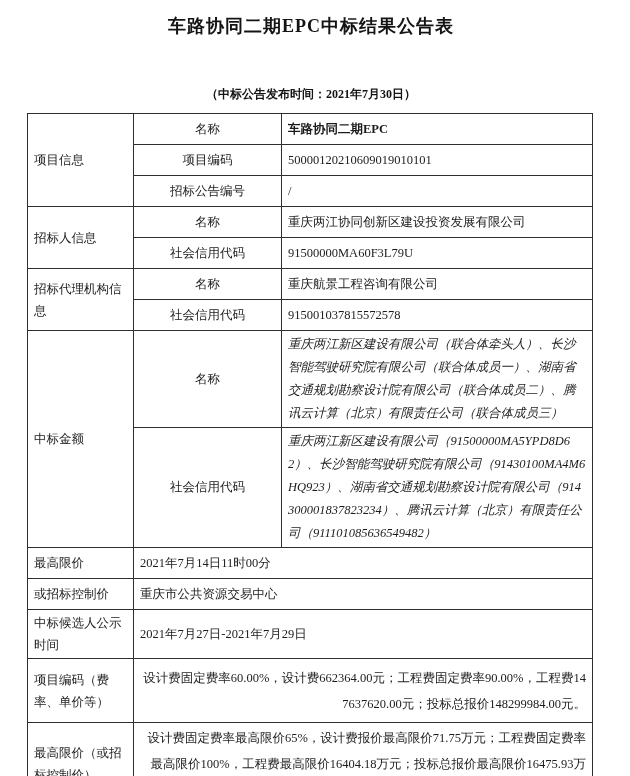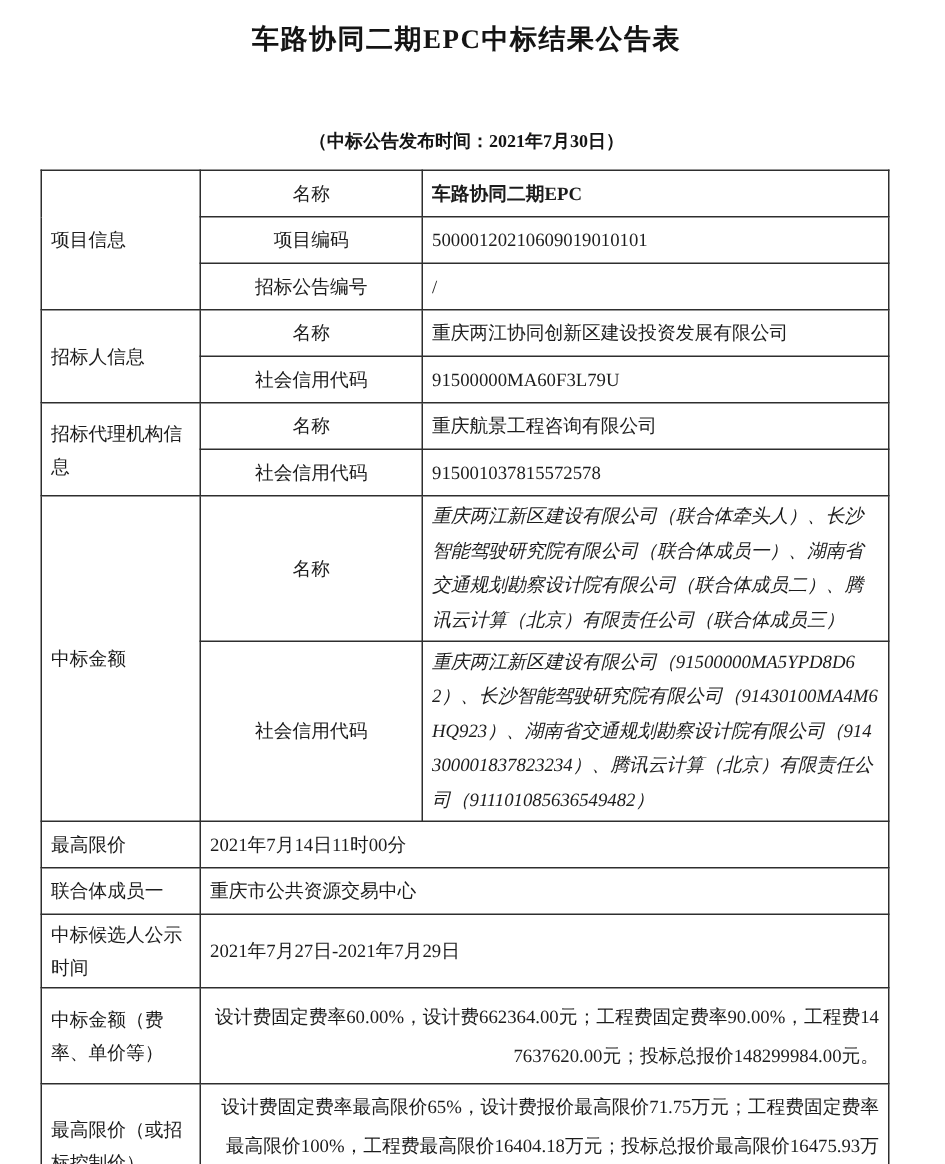--- a/index.html
+++ b/index.html
@@ -146,31 +146,31 @@
         <td class="label">社会信用代码</td>
         <td class="value-left multiline">重庆两江新区建设有限公司（91500000MA5YPD8D62）、长沙智能驾驶研究院有限公司（91430100MA4M6HQ923）、湖南省交通规划勘察设计院有限公司（914300001837823234）、腾讯云计算（北京）有限责任公司（911101085636549482）</td>
       </tr>
 
       <tr class="h31">
         <td class="group">最高限价</td>
         <td class="value-center" colspan="2">2021年7月14日11时00分</td>
       </tr>
 
       <tr class="h31">
-        <td class="group">联合体成员一</td>
+        <td class="group">或招标控制价</td>
         <td class="value-center" colspan="2">重庆市公共资源交易中心</td>
       </tr>
 
       <tr class="h46">
         <td class="group">中标候选人公示时间</td>
         <td class="value-center" colspan="2">2021年7月27日-2021年7月29日</td>
       </tr>
 
       <tr class="h64">
-        <td class="group">中标金额（费率、单价等）</td>
+        <td class="group">项目编码（费率、单价等）</td>
         <td class="value-left para" colspan="2">设计费固定费率60.00%，设计费662364.00元；工程费固定费率90.00%，工程费147637620.00元；投标总报价148299984.00元。</td>
       </tr>
 
       <tr class="h71">
         <td class="group">最高限价（或招标控制价）</td>
         <td class="value-left para" colspan="2">设计费固定费率最高限价65%，设计费报价最高限价71.75万元；工程费固定费率最高限价100%，工程费最高限价16404.18万元；投标总报价最高限价16475.93万元</td>
       </tr>
 
     </tbody>
   </table>

